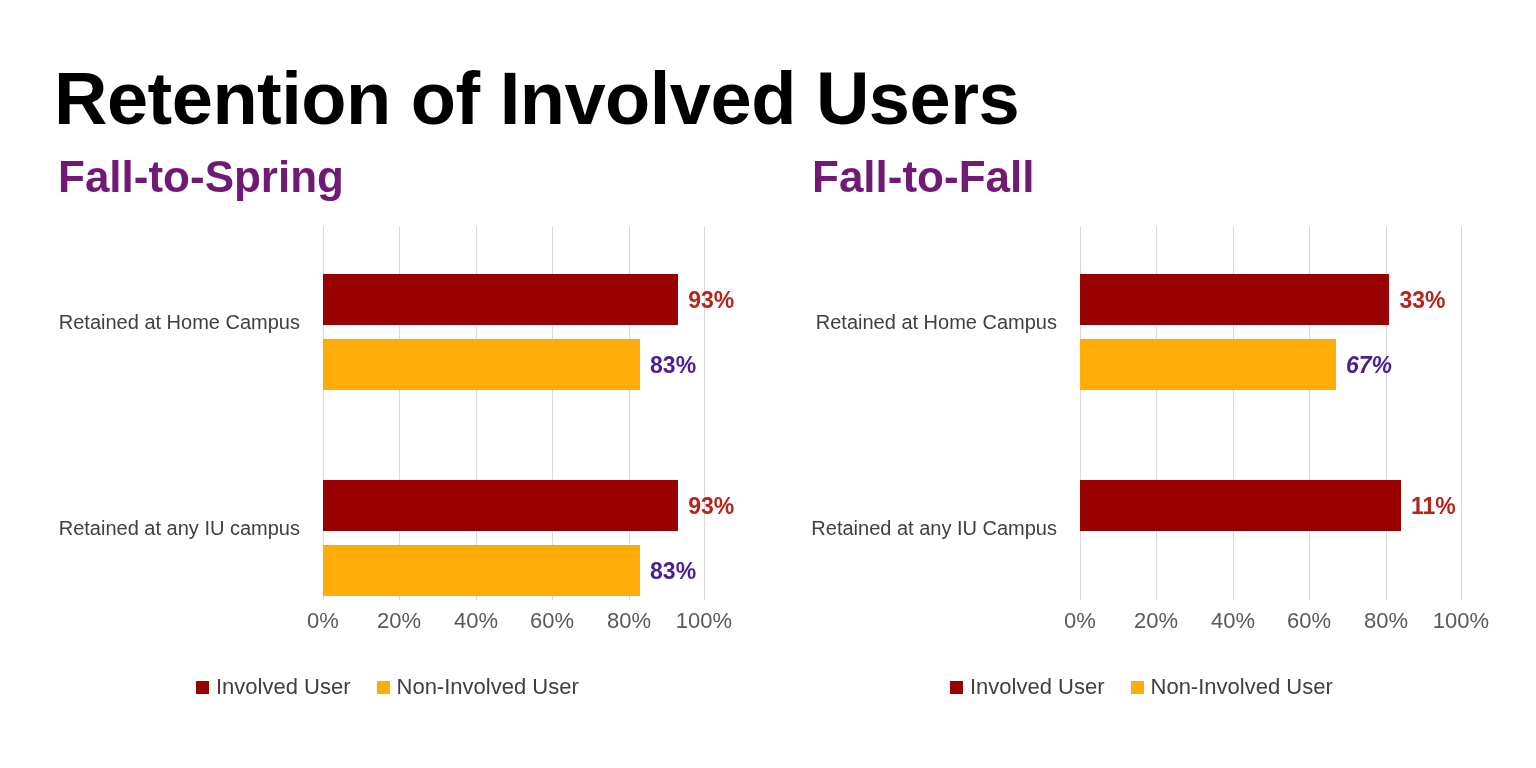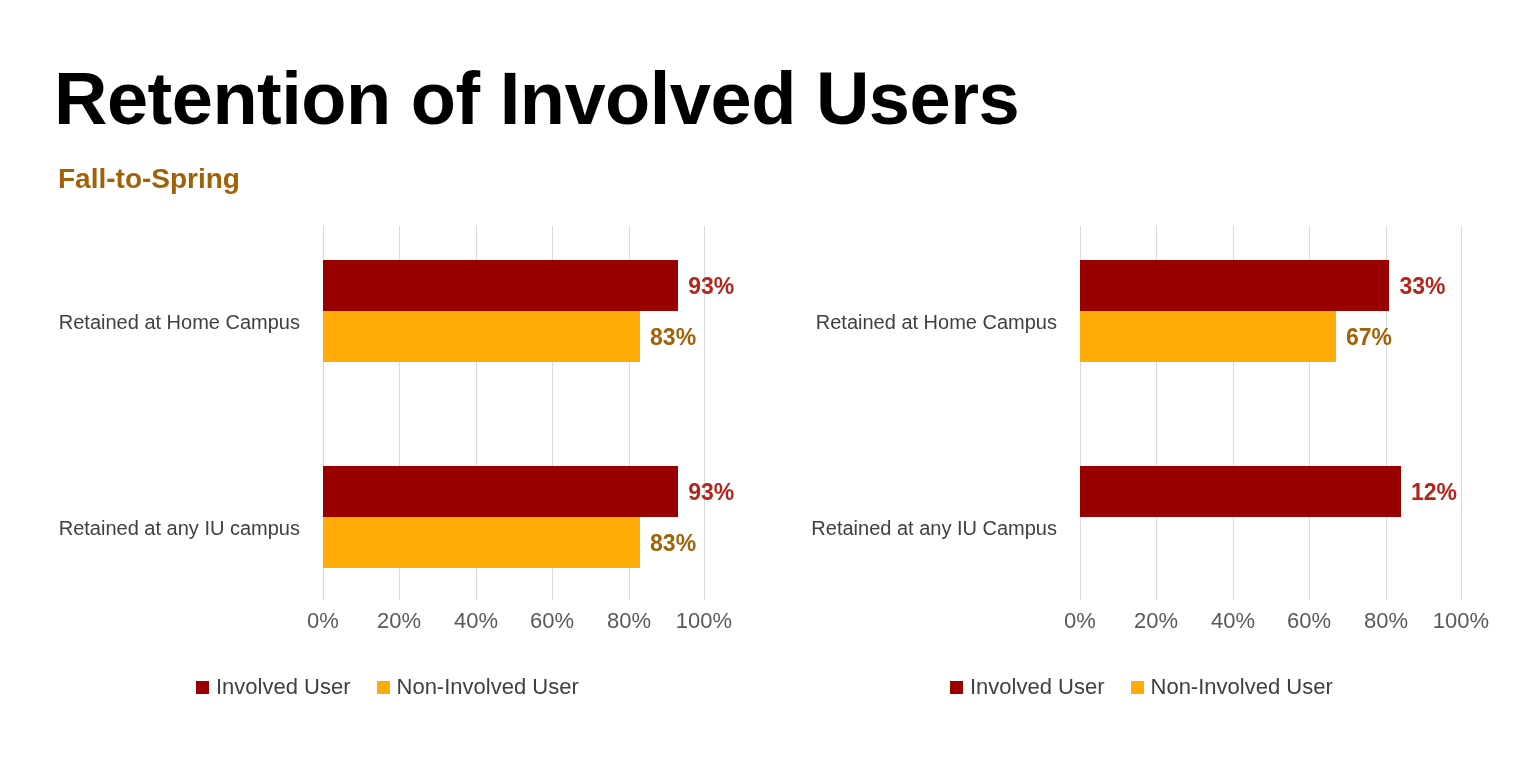--- a/index.html
+++ b/index.html
@@ -30,24 +30,24 @@
     top: 62px;
     font-size: 74px;
     font-weight: bold;
     letter-spacing: -0.5px;
     color: #000000;
     white-space: nowrap;
     line-height: 1;
   }
   .sub-title {
     position: absolute;
-    top: 165px;
-    font-size: 28px;
+    top: 155px;
+    font-size: 44px;
     font-weight: bold;
-    color: #a16207;
+    color: #701a75;
     white-space: nowrap;
     line-height: 1;
   }
   .sub-title.left  { left: 58px; }
   .sub-title.right { left: 812px; }
 
   
   .chart {
     position: absolute;
     top: 226px;
@@ -85,40 +85,41 @@
     position: absolute;
     left: 0;
     width: 100%;
   }
   .cat-group.g0 { top: 34px; }
   .cat-group.g1 { top: 240px; }
 
   .bar-row {
     position: relative;
     height: 51px;
+    margin-top: 14px;
   }
   .bar {
     position: absolute;
     left: 0;
     top: 0;
     height: 51px;
   }
   .bar.involved      { background: #990000; }
   .bar.non-involved  { background: #FFAB08; }
 
   .bar-label {
     position: absolute;
     top: 50%;
     transform: translateY(-50%);
     font-size: 23px;
     font-weight: bold;
     white-space: nowrap;
   }
   .bar-label.involved     { color: #B3261B; }
-  .bar-label.non-involved { color: #a16207; }
+  .bar-label.non-involved { color: #4c1d95; }
 
   
   .cat-label {
     position: absolute;
     font-size: 20px;
     color: #404040;
     white-space: nowrap;
     text-align: right;
   }
   .chart.left  .cat-label { right: 460px; }
@@ -231,20 +232,21 @@
         <span class="legend-swatch" style="background:#990000"></span>
         <span class="legend-label">Involved User</span>
       </div>
       <div class="legend-item">
         <span class="legend-swatch" style="background:#FFAB08"></span>
         <span class="legend-label">Non-Involved User</span>
       </div>
     </div>
   </div>
 
+  <div class="sub-title right">Fall-to-Fall</div>
 
   <div class="chart right">
 
     <div class="cat-label c0">Retained at Home Campus</div>
     <div class="cat-label c1">Retained at any IU Campus</div>
 
     <div class="plot">
       <div class="gridlines">
         <div class="gridline" style="left:0px"></div>
         <div class="gridline" style="left:76px"></div>
@@ -254,28 +256,28 @@
         <div class="gridline" style="left:381px"></div>
       </div>
 
       <div class="cat-group g0">
         <div class="bar-row">
           <div class="bar involved" style="width: 309.42px;"></div>
           <div class="bar-label involved" style="left: 319.42px;">33%</div>
         </div>
         <div class="bar-row">
           <div class="bar non-involved" style="width: 255.94px;"></div>
-          <div class="bar-label non-involved" style="left: 265.94px;">67%</div>
+          <div class="bar-label non-involved" style="left: 265.94px; font-style: italic;">67%</div>
         </div>
       </div>
 
       <div class="cat-group g1">
         <div class="bar-row">
           <div class="bar involved" style="width: 320.88px;"></div>
-          <div class="bar-label involved" style="left: 330.88px;">12%</div>
+          <div class="bar-label involved" style="left: 330.88px;">11%</div>
         </div>
       </div>
 
       <div class="xticks">
         <div class="xtick" style="left:0px">0%</div>
         <div class="xtick" style="left:76px">20%</div>
         <div class="xtick" style="left:153px">40%</div>
         <div class="xtick" style="left:229px">60%</div>
         <div class="xtick" style="left:306px">80%</div>
         <div class="xtick" style="left:381px">100%</div>

